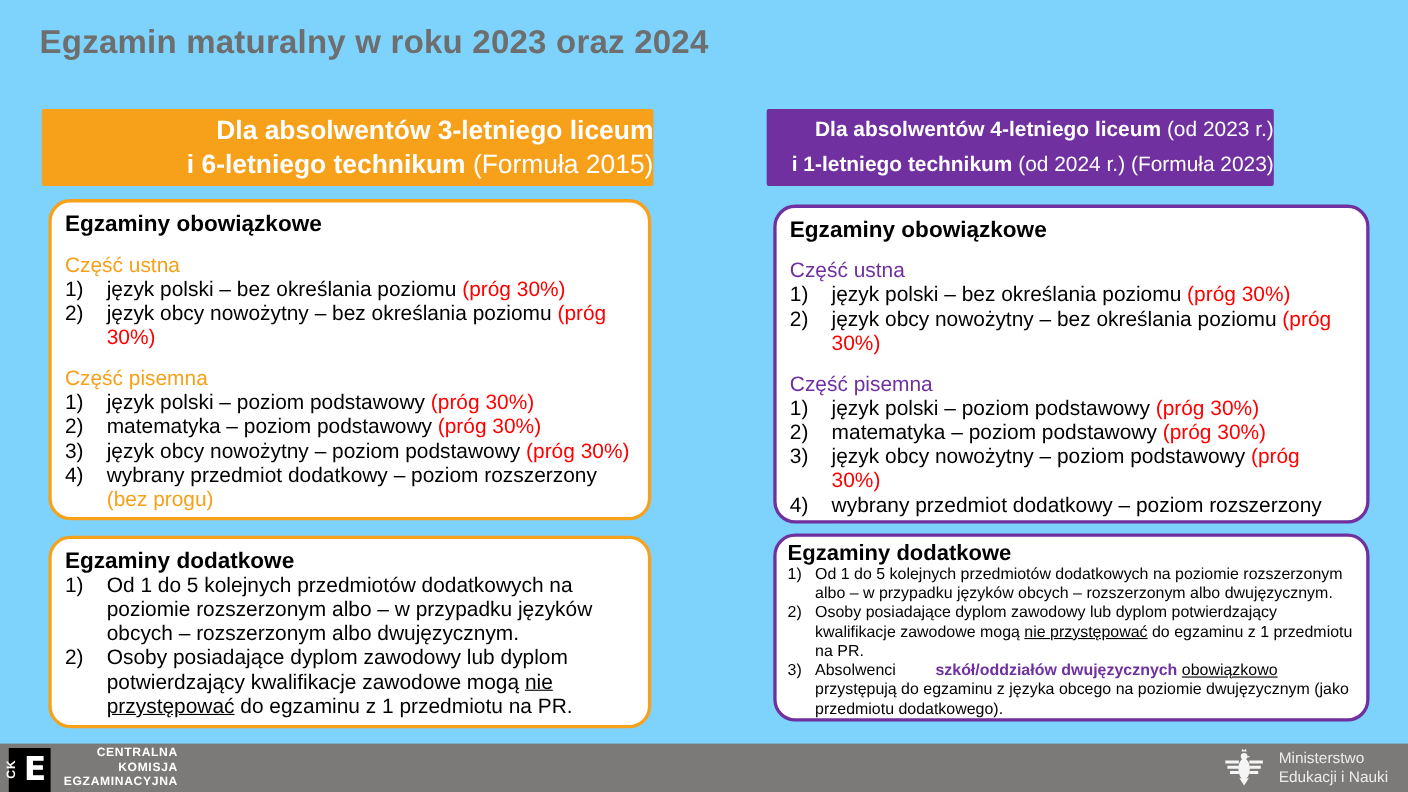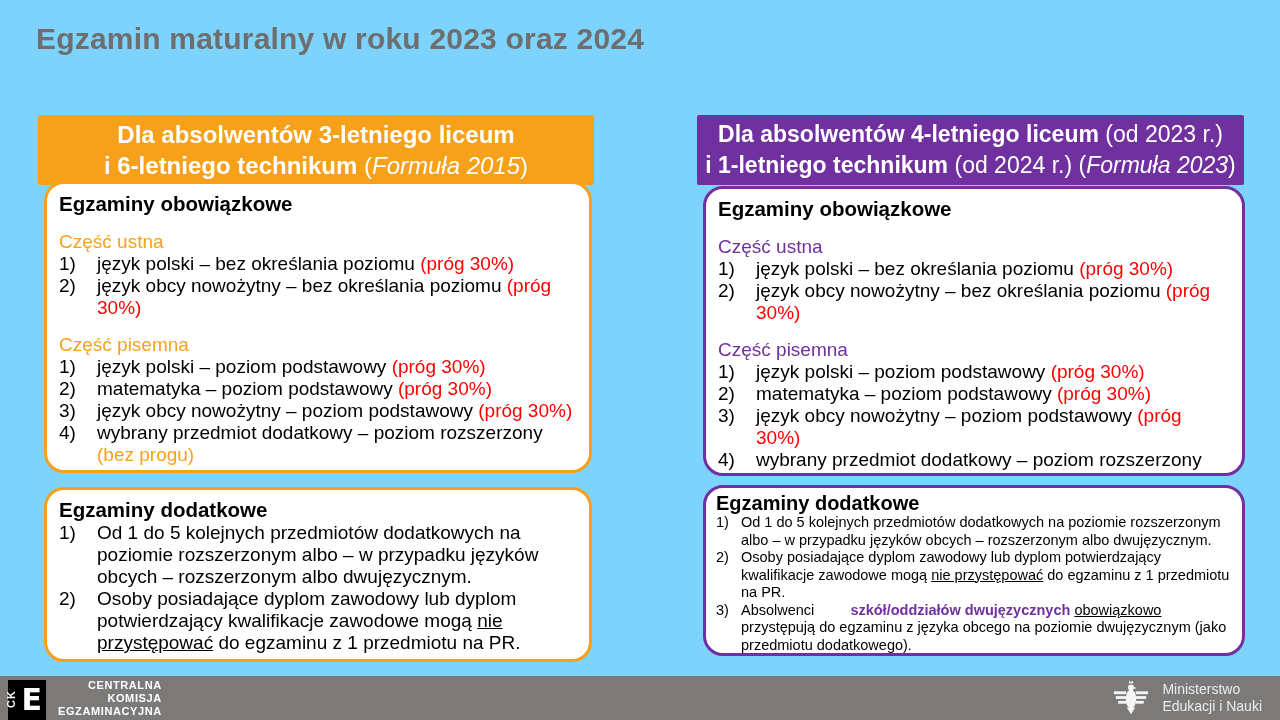--- a/index.html
+++ b/index.html
@@ -1,30 +1,30 @@
 <!DOCTYPE html>
 <html style="--orange: #F7A11B; --purple: #7030A0; --red: #FF0000; --titleGray: #6E6E6E; --footerBg: #7C7A78;"><head>
 <meta charset="utf-8">
 <style>
   html,body{margin:0;padding:0;background:#fff;}
   .slide{position:relative;width:1280px;height:720px;background:#7dd3fc;overflow:hidden;
          font-family:"Liberation Sans",sans-serif;color:#000;}
   .b{font-weight:700;}
-  .it{font-style:italic;}
+  .it{}
   .u{text-decoration:underline;}
 
   .title{position:absolute;left:36px;top:22px;font-size:30px;font-weight:700;
          color:var(--titleGray);letter-spacing:.2px;}
 
   .colhdr{position:absolute;top:99px;height:70px;border-radius:2px;color:#fff;
-          text-align:center;display:flex;flex-direction:column;justify-content:center;
-          font-weight:400;margin-top:16px;}
+          text-align:right;display:flex;flex-direction:column;justify-content:center;
+          font-weight:400;}
   .colhdr .line{line-height:31px;white-space:nowrap;}
   .colhdr.left{left:38px;width:556px;background:var(--orange);font-size:24px;}
-  .colhdr.right{left:697px;width:547px;background:var(--purple);font-size:23px;}
+  .colhdr.right{left:697px;width:461px;background:var(--purple);font-size:19px;}
 
   .panel{position:absolute;background:#fff;border:3px solid;border-radius:20px;
          box-sizing:border-box;padding:8px 14px 0 12px;overflow:hidden;}
   .panel.o{border-color:var(--orange);}
   .panel.p{border-color:var(--purple);}
   .p-lm{left:44px;top:181px;width:548px;height:292px;}
   .p-la{left:44px;top:487px;width:548px;height:175px;}
   .p-rm{left:703px;top:186px;width:542px;height:290px;}
   .p-ra{left:703px;top:485px;width:542px;height:171px;padding:4px 8px 0 10px;}
 

